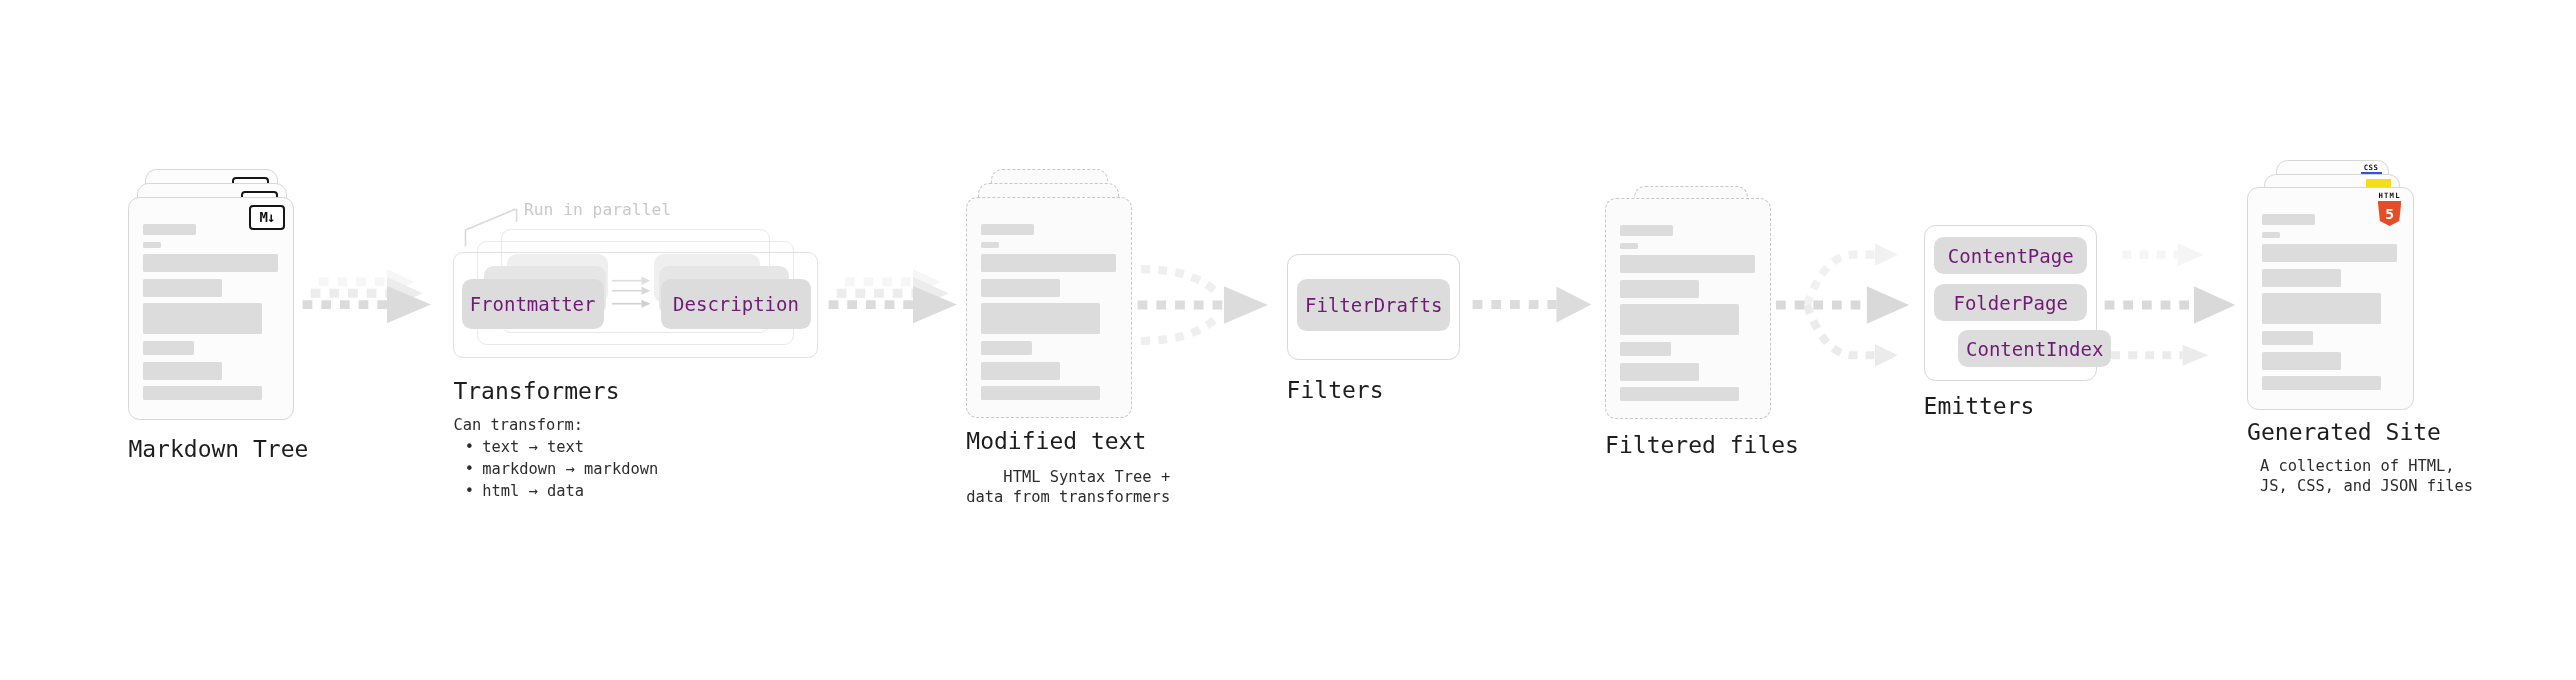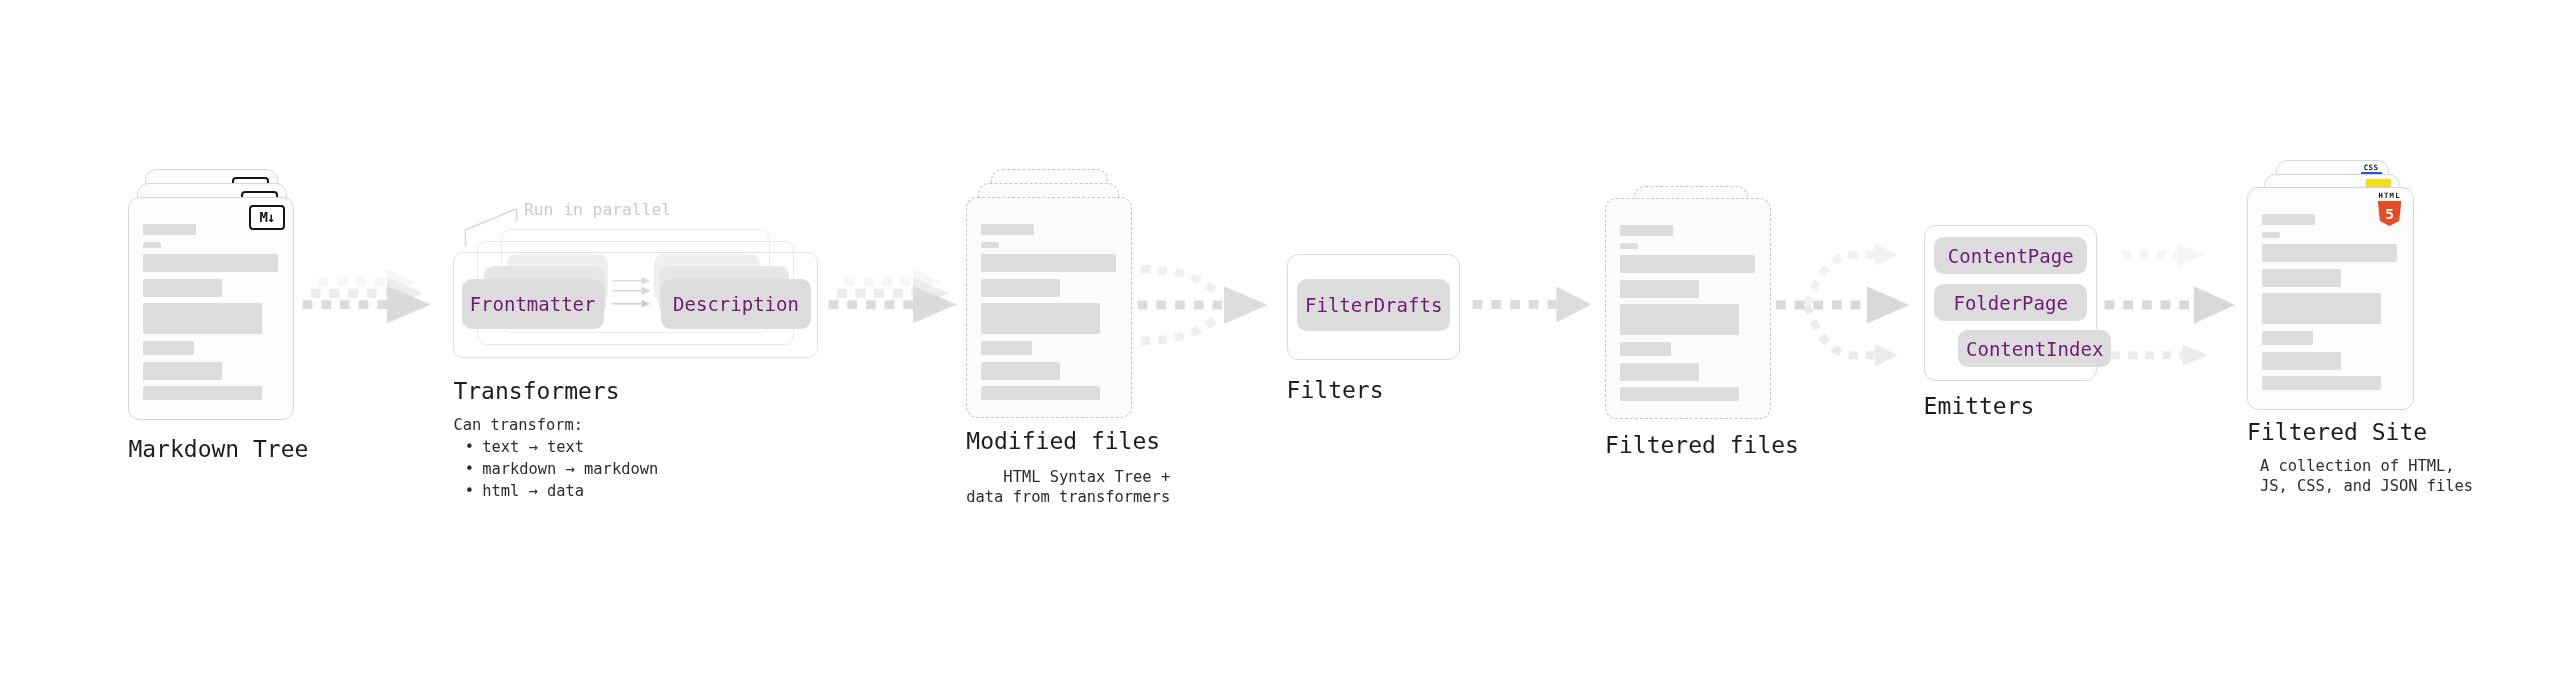--- a/index.html
+++ b/index.html
@@ -163,21 +163,21 @@
           <div class="bar" style="width: 53px; height: 11.4px;"></div>
           <div class="bar" style="width: 18px; height: 5.7px;"></div>
           <div class="bar" style="width: 135px; height: 18px;"></div>
           <div class="bar" style="width: 79px; height: 18px;"></div>
           <div class="bar" style="width: 119px; height: 31px;"></div>
           <div class="bar" style="width: 51px; height: 14.6px;"></div>
           <div class="bar" style="width: 79px; height: 18px;"></div>
           <div class="bar" style="width: 119px; height: 14px;"></div>
         </div>
     </div>
-    <div class="title" style="left:3.3px;top:270px;">Modified files</div>
+    <div class="title" style="left:3.3px;top:270px;">Modified text</div>
     <div class="sub" style="left:3.3px;top:309px;text-align:right;">
       <div>HTML Syntax Tree +</div>
       <div>data from transformers</div>
     </div>
   </div>
 
   <svg style="left:1136px;top:256px;" width="140" height="98" viewBox="0 0 172 120">
     <path d="M 6 16 Q 70 16 100 45" fill="none" stroke="#efefef" stroke-width="10" stroke-dasharray="11 10"></path>
     <path d="M 6 104 Q 70 104 100 75" fill="none" stroke="#efefef" stroke-width="10" stroke-dasharray="11 10"></path>
     <line x1="2" y1="60" x2="108" y2="60" stroke="#dcdcdc" stroke-width="11" stroke-dasharray="12 11"></line>
@@ -265,21 +265,21 @@
           <div class="bar" style="width: 53px; height: 11.4px;"></div>
           <div class="bar" style="width: 18px; height: 5.7px;"></div>
           <div class="bar" style="width: 135px; height: 18px;"></div>
           <div class="bar" style="width: 79px; height: 18px;"></div>
           <div class="bar" style="width: 119px; height: 31px;"></div>
           <div class="bar" style="width: 51px; height: 14.6px;"></div>
           <div class="bar" style="width: 79px; height: 18px;"></div>
           <div class="bar" style="width: 119px; height: 14px;"></div>
         </div>
     </div>
-    <div class="title" style="left:4.1px;top:265px;">Filtered Site</div>
+    <div class="title" style="left:4.1px;top:265px;">Generated Site</div>
     <div class="sub" style="left:17px;top:302px;">
       <div>A collection of HTML,</div>
       <div>JS, CSS, and JSON files</div>
     </div>
   </div>
 
 </div>
 
 
 </body></html>

